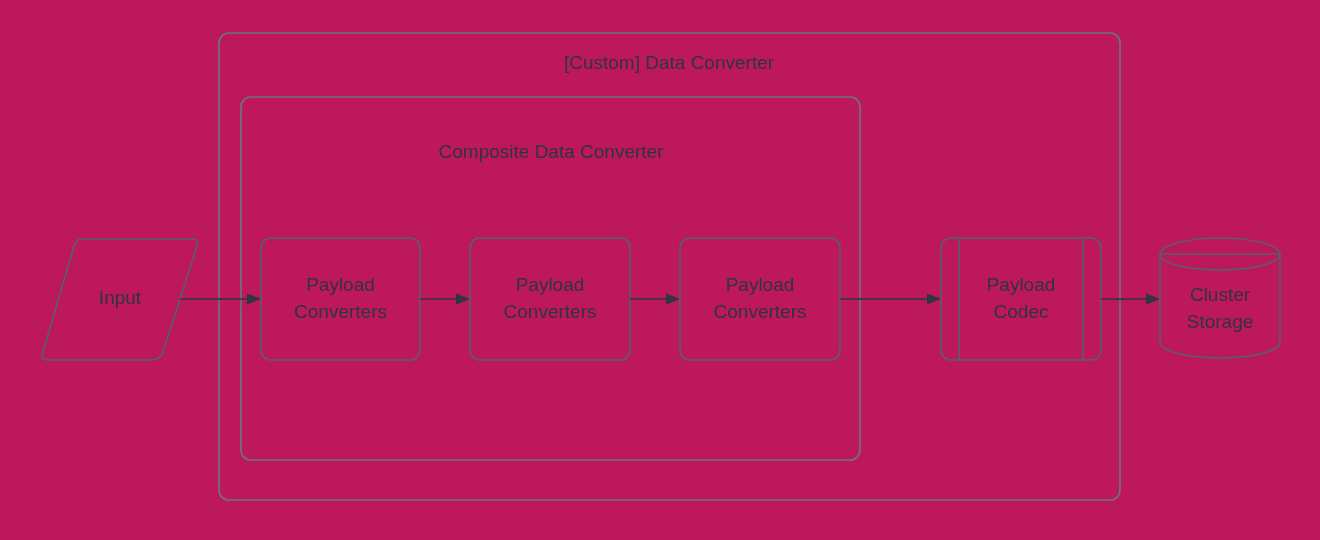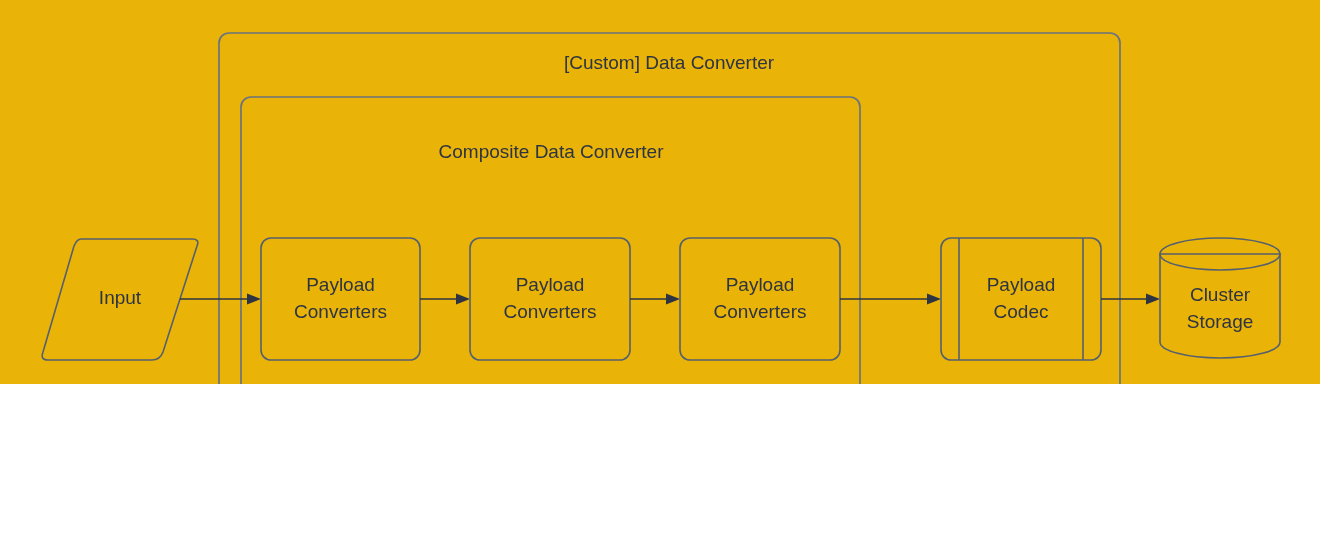--- a/index.html
+++ b/index.html
@@ -6,22 +6,22 @@
     margin: 0;
     padding: 0;
     background: #ffffff;
   }
   body {
     font-family: "Liberation Sans", sans-serif;
   }
   #canvas {
     position: relative;
     width: 1320px;
-    height: 384px;
-    background: #eab308;
+    height: 540px;
+    background: #be185d;
     overflow: hidden;
   }
   #diagram-svg {
     position: absolute;
     left: 0;
     top: 0;
     width: 1320px;
     height: 540px;
   }
   .shape-fill {

